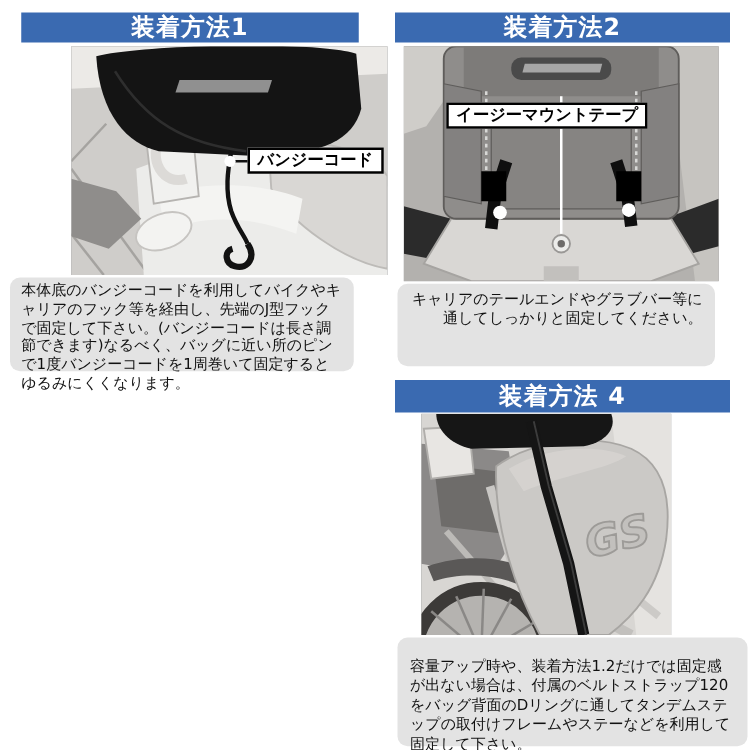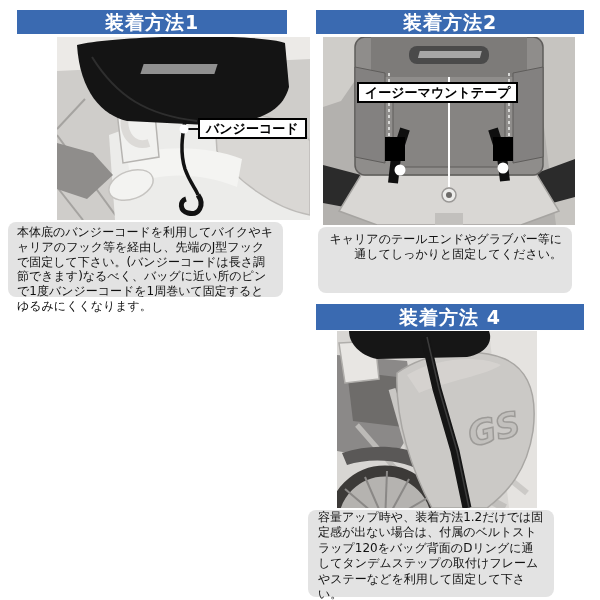--- a/index.html
+++ b/index.html
@@ -26,21 +26,21 @@
   .callout{position:absolute;background:#ffffff;border:2px solid var(--callout-border);
            color:#000;font-weight:bold;font-size:13px;line-height:17px;
            padding:0 6px;white-space:nowrap;}
   .callout1{left:141px;top:81px;}
   .callout2{left:34px;top:45px;}
   .desc{position:absolute;background:var(--textbox-bg);border-radius:8px;color:#111;}
   .desc p{font-size:12px;line-height:14.8px;}
   .desc1{left:8px;top:222px;width:275px;height:75px;padding:3px 9px;}
   .desc2{left:318px;top:227px;width:254px;height:66px;padding:5px 10px;}
   .desc2 p{line-height:15px;text-align:right;}
-  .desc3{left:308px;top:510px;width:246px;height:87px;padding:0 10px;}
+  .desc3{left:318px;top:510px;width:280px;height:87px;padding:16px 10px;}
   .desc3 p{line-height:15.4px;}
 </style>
 </head>
 <body>
 
 <div class="canvas">
 
   <div class="hdr hdr1">
     <span>装着方法1</span>
   </div>

